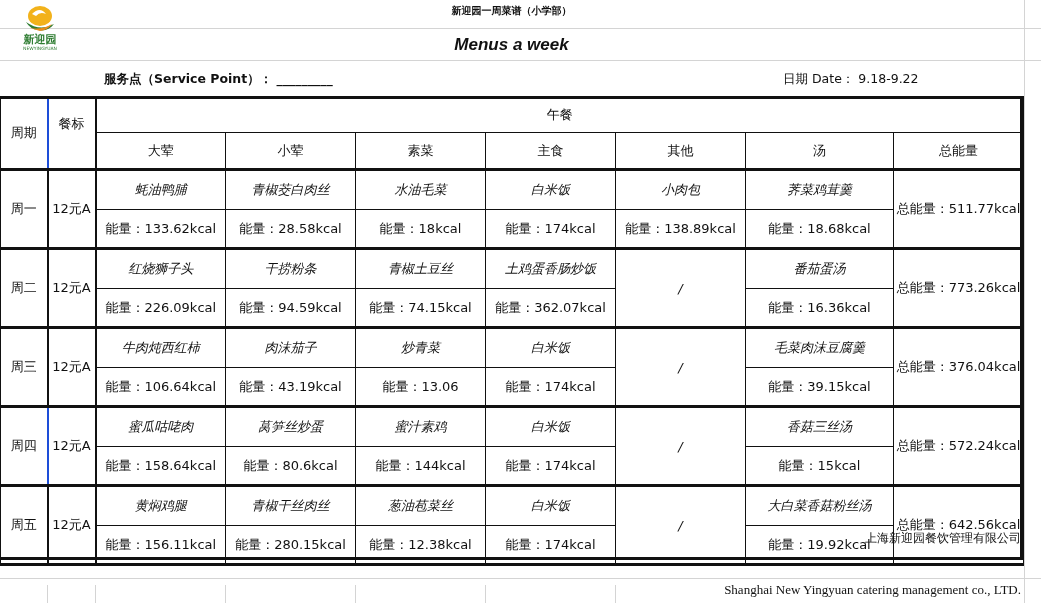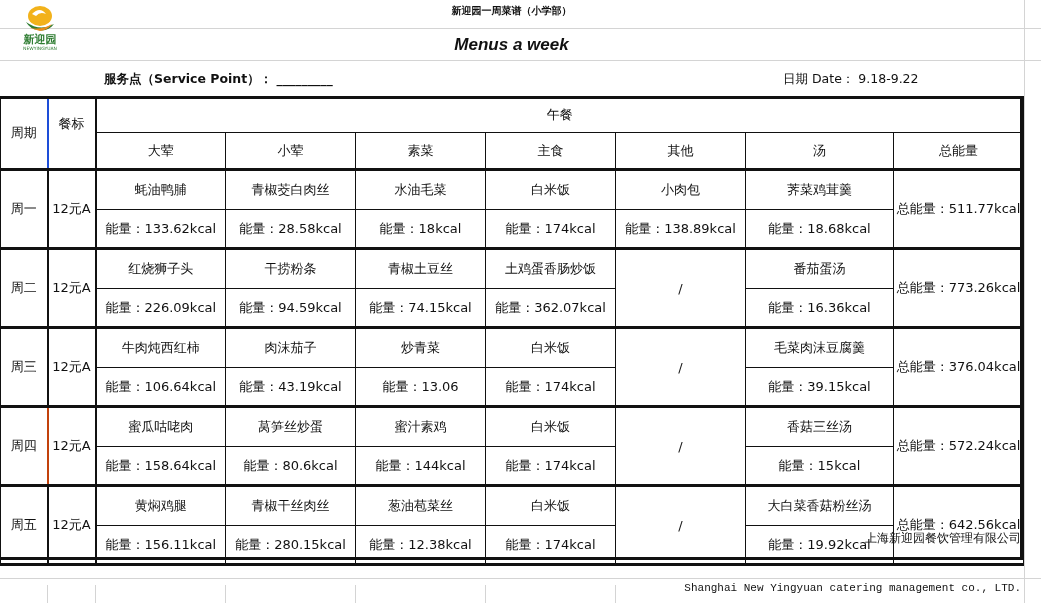--- a/index.html
+++ b/index.html
@@ -12,31 +12,31 @@
               font-size:10px; font-weight:bold; }
   .title-en { position:absolute; left:0; width:1023px; top:35px; text-align:center;
               font-size:17px; font-weight:bold; font-family:"Liberation Sans",sans-serif;font-style:italic; }
   .service { position:absolute; left:104px; top:71px; font-size:12.5px; font-weight:bold; }
   .date { position:absolute; left:783px; top:71px; font-size:12.5px; font-weight:normal; }
   table.menu { position:absolute; left:0; top:96px; border-collapse:collapse; table-layout:fixed;
                background:#fff; }
   table.menu td { border:1px solid #111; text-align:center; vertical-align:middle;
                   padding:0; font-size:13px; overflow:hidden; white-space:nowrap; }
   table.menu td.thick-b { border-bottom:3px solid #111; }
-  td.dish { font-size:13.5px; height:38px; }
+  td.dish { font-size:13.5px; height:38px;font-style:italic; }
   td.kcal { font-size:11.5px; height:37px; }
   td.total { font-size:11.5px; }
   td.hdr { font-size:13px; height:35px; }
   td.lunch { height:35px; font-size:13px; }
   .outer { position:absolute; left:0; top:96px; width:1023px; height:464px;
            border-top:3px solid #111; border-bottom:3px solid #111; border-right:3px solid #111;
            box-sizing:border-box; pointer-events:none; }
   .footer-cn { position:absolute; right:20px; top:530px; font-size:12px; }
-  .footer-en { position:absolute; right:20px; top:582px; font-size:11px;
-               font-family:Liberation Mono, monospace; }
+  .footer-en { position:absolute; right:20px; top:582px; font-size:13px;
+               font-family:Liberation Serif, serif; }
 </style>
 </head>
 <body>
 
 <div class="grid-h" style="top:28px"></div>
 <div class="grid-h" style="top:60px"></div>
 <div class="grid-h" style="top:578px"></div>
 <div class="grid-v" style="left:1024px"></div>
 <div class="grid-v" style="left:47px;top:585px;height:18px"></div>
 <div class="grid-v" style="left:95px;top:585px;height:18px"></div>
@@ -148,21 +148,21 @@
   </tr>
   <tr>
     <td class="kcal thick-b">能量：106.64kcal</td>
     <td class="kcal thick-b">能量：43.19kcal</td>
     <td class="kcal thick-b">能量：13.06</td>
     <td class="kcal thick-b">能量：174kcal</td>
     <td class="kcal thick-b">能量：39.15kcal</td>
   </tr>
 
   <tr>
-    <td rowspan="2" class="thick-b" style="border-right:2px solid #c2410c">周四</td>
+    <td rowspan="2" class="thick-b" style="border-right:2px solid #1d4ed8">周四</td>
     <td rowspan="2" class="thick-b" style="border-right:2px solid #111">12元A</td>
     <td class="dish">蜜瓜咕咾肉</td>
     <td class="dish">莴笋丝炒蛋</td>
     <td class="dish">蜜汁素鸡</td>
     <td class="dish">白米饭</td>
     <td rowspan="2" class="dish thick-b">/</td>
     <td class="dish">香菇三丝汤</td>
     <td rowspan="2" class="total thick-b">总能量：572.24kcal</td>
   </tr>
   <tr>

